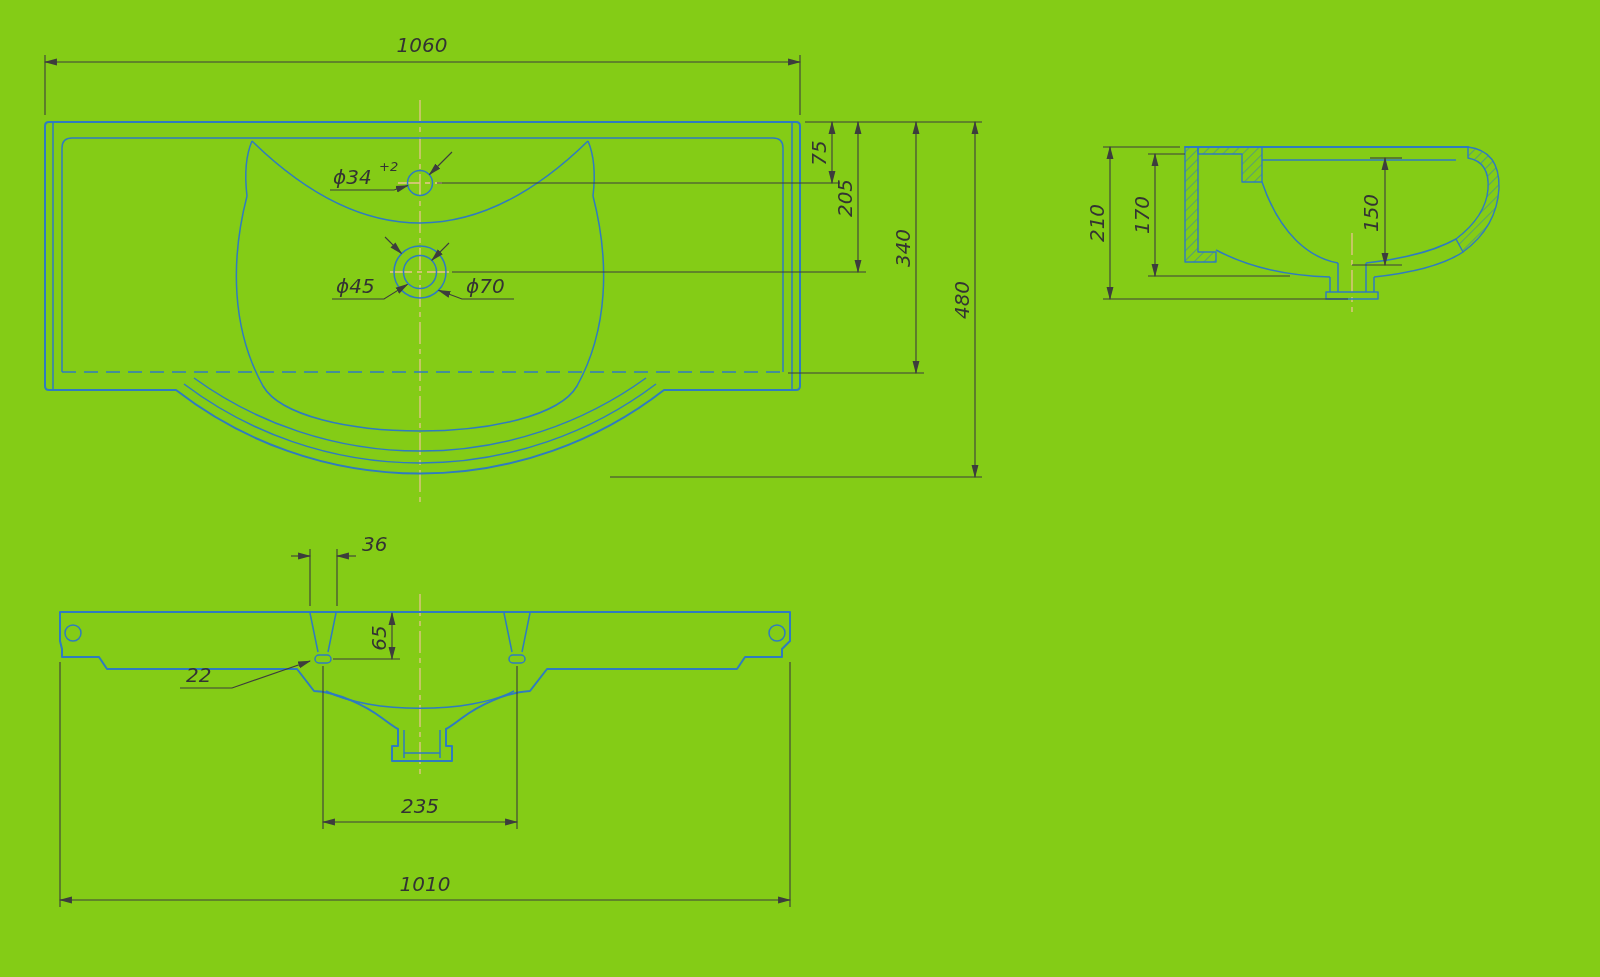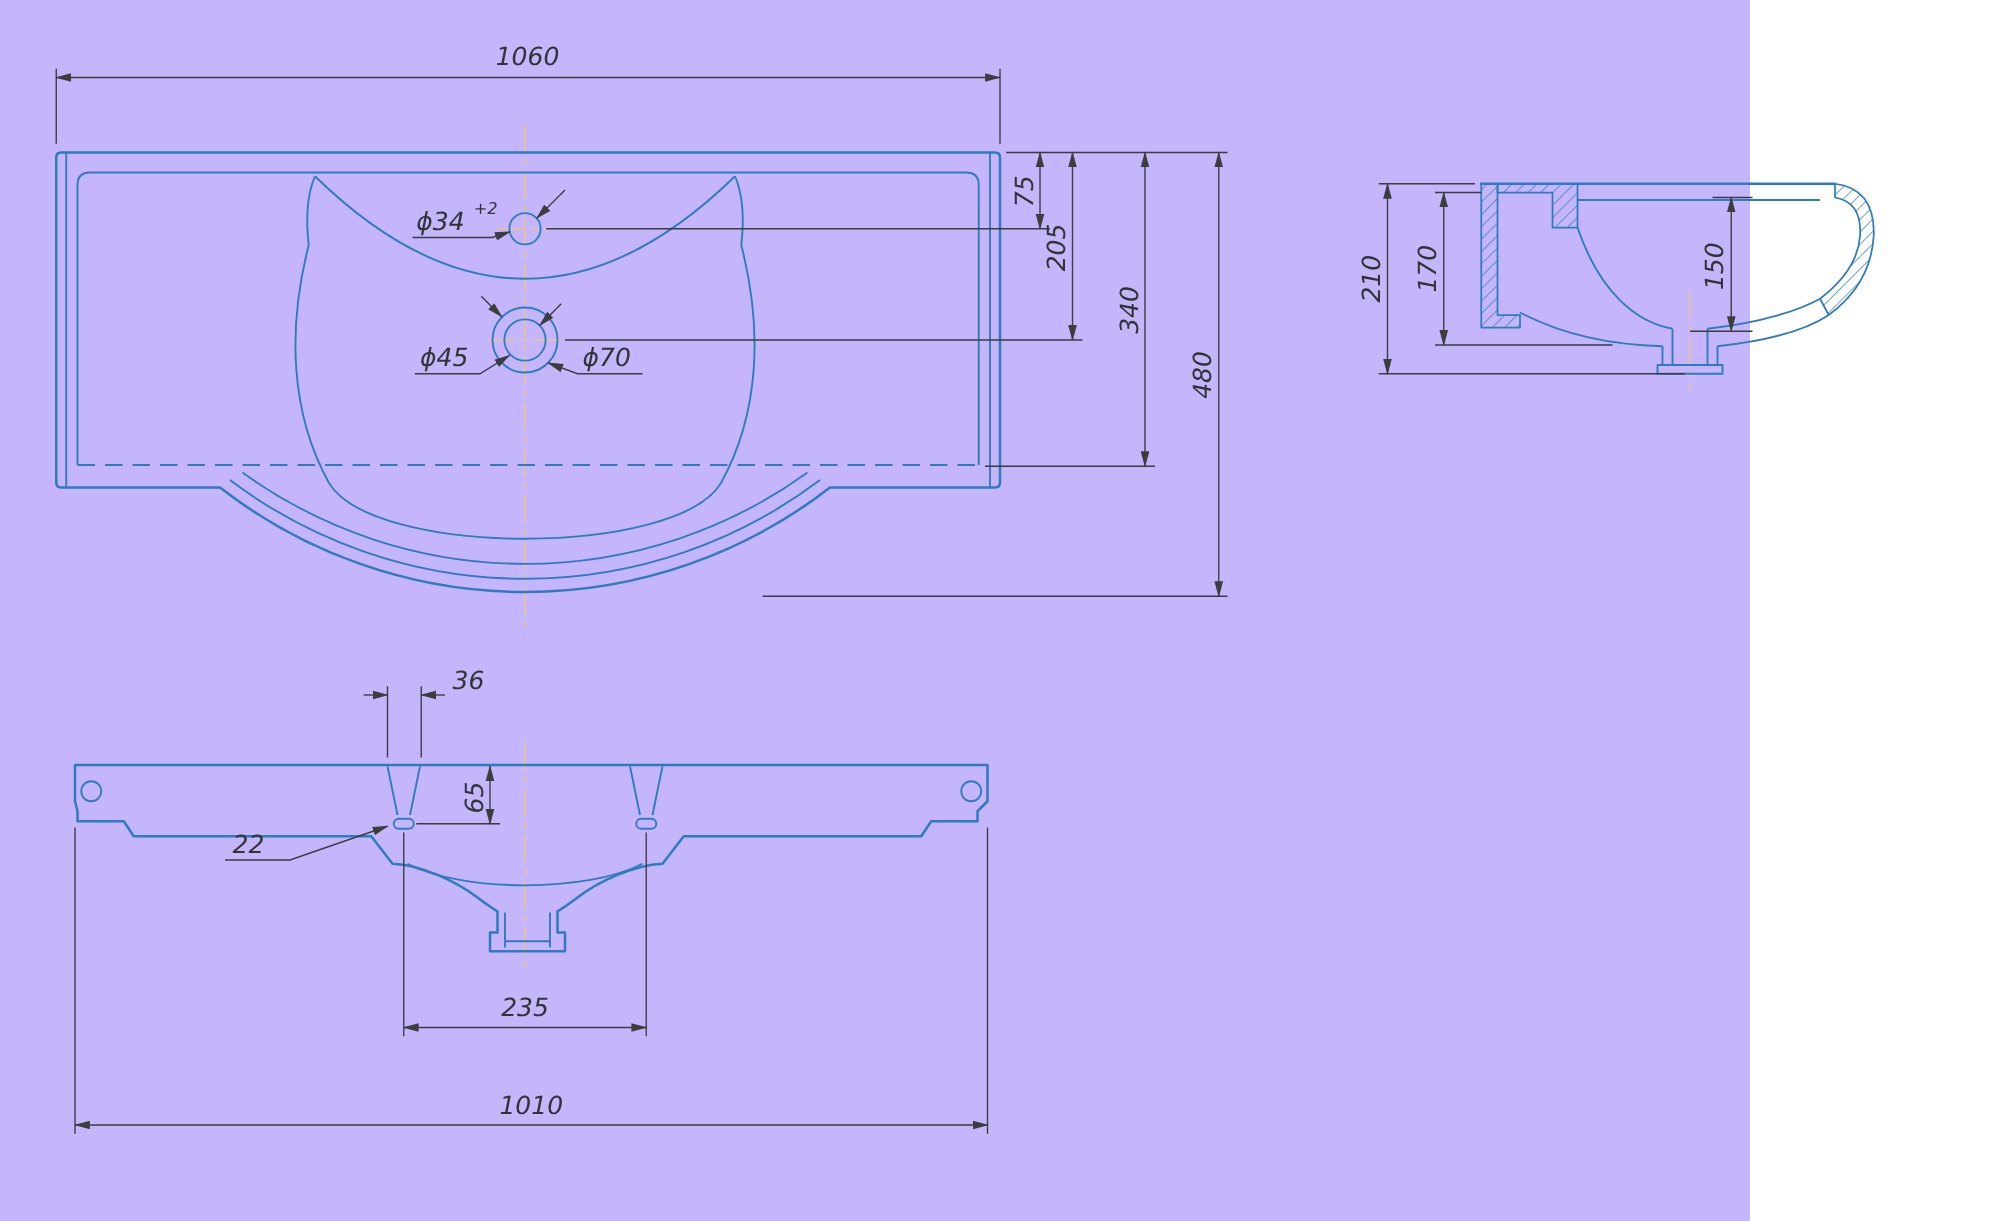--- a/index.html
+++ b/index.html
@@ -1,17 +1,17 @@
 <!DOCTYPE html>
 <html><head>
 <meta charset="utf-8">
 <style>
   html,body{margin:0;padding:0;background:#ffffff;}
   .canvas{
-    width:1400px;height:977px;position:relative;background:#c4b5fd;
+    width:1600px;height:977px;position:relative;background:#84cc16;
     font-family:"DejaVu Sans",sans-serif;
   }
   svg{display:block;}
   .outline{stroke:#2f7bc0;fill:none;stroke-width:2;stroke-linejoin:round;stroke-linecap:round;}
   .outline2{stroke:#2f7bc0;fill:none;stroke-width:1.5;stroke-linejoin:round;}
   .hidden-line{stroke:#2f7bc0;fill:none;stroke-width:1.5;stroke-dasharray:14 8;}
   .hatched{fill:url(#hatch);stroke:#2f7bc0;stroke-width:1.4;stroke-linejoin:round;}
   .dim{stroke:#3d3d3d;fill:none;stroke-width:1.1;}
   .cl{stroke:#e9c48e;fill:none;stroke-width:1.3;stroke-dasharray:22 5 5 5;}
   text.dimtxt{font:italic 20px "DejaVu Sans",sans-serif;fill:#333333;}

